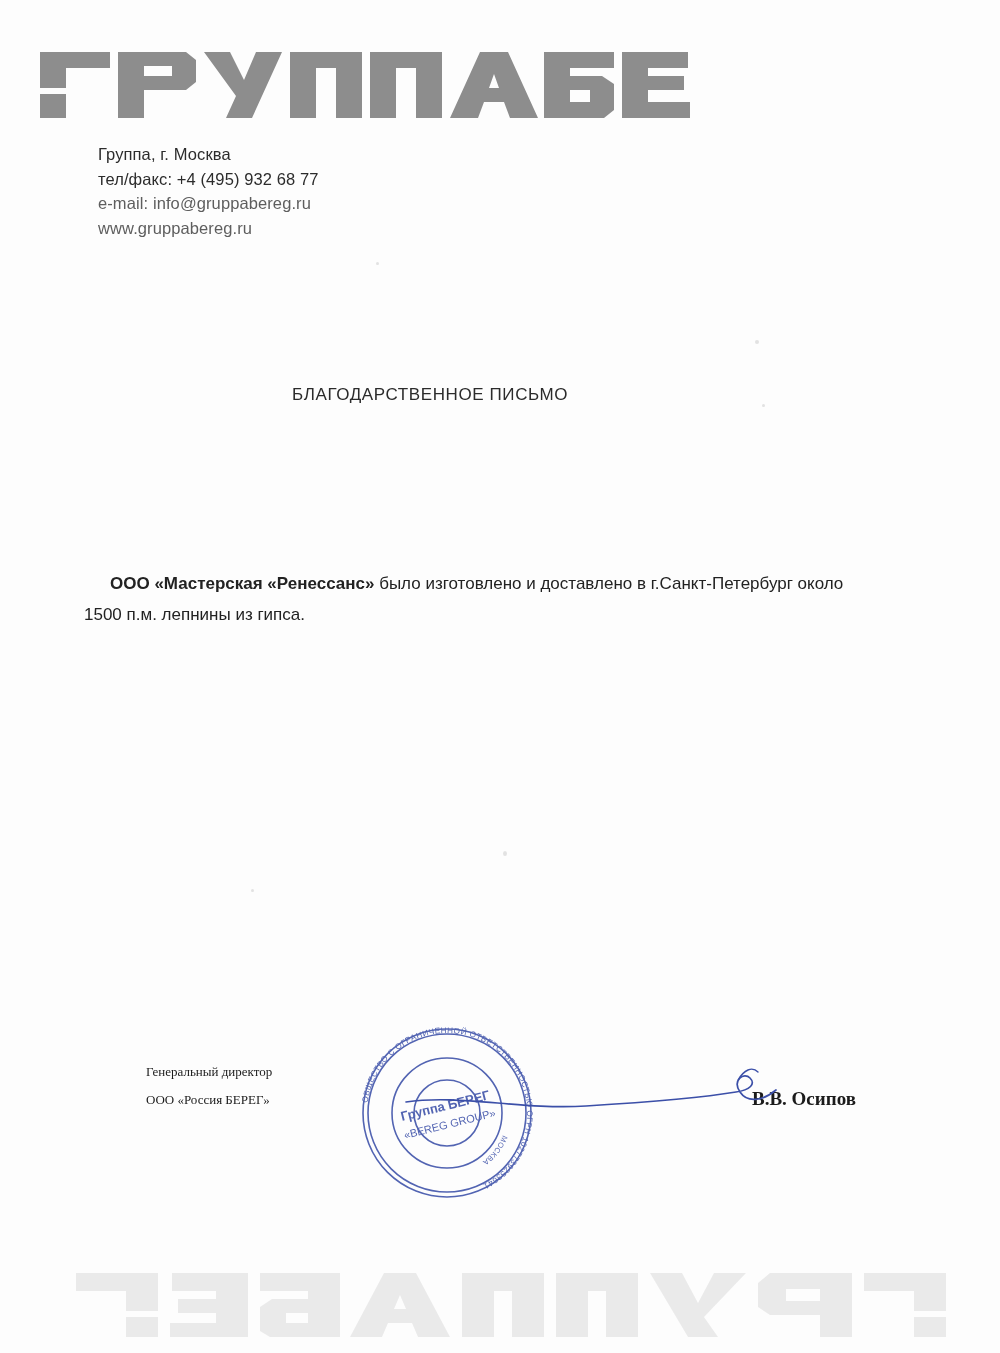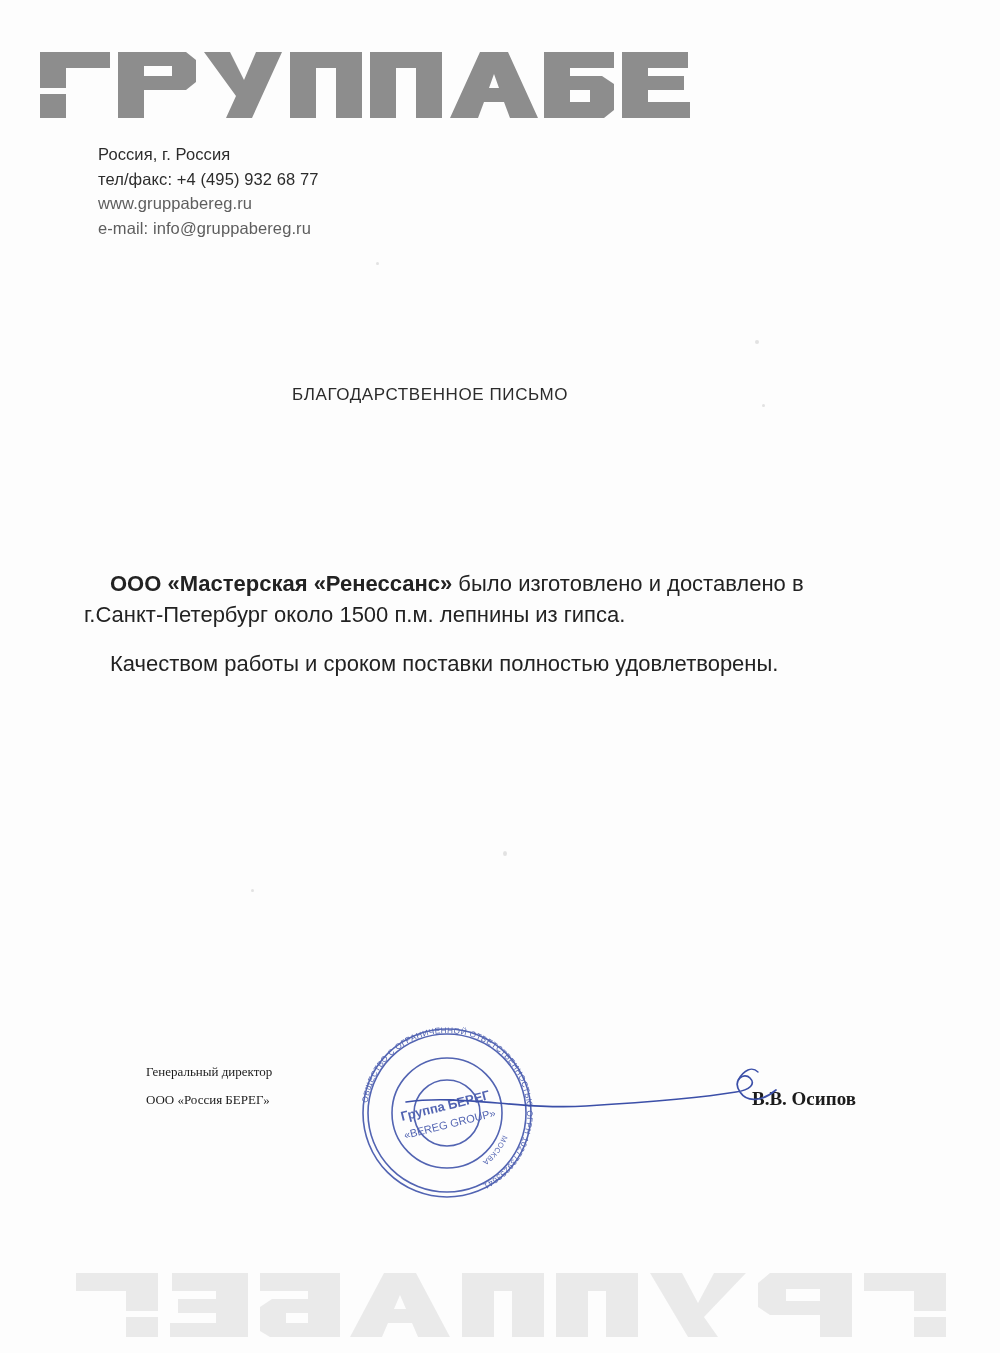--- a/index.html
+++ b/index.html
@@ -59,21 +59,21 @@
     padding-left: 40px;
     box-sizing: border-box;
   }
 
   
   .body-text {
     position: absolute;
     left: 84px;
     top: 568px;
     width: 790px;
-    font-size: 22px;
+    font-size: 17px;
     line-height: 31px;
     color: #222;
   }
   .body-text p {
     margin: 0 0 18px 0;
     text-indent: 26px;
   }
   .body-text strong { font-weight: bold; }
 
   
@@ -167,31 +167,30 @@
         <path d="M660 14 L660 80 L636 80 L636 14 Z" opacity="0"></path>
       </g>
 
       <g fill="#8d8d8d">
         <path d="M600 0 L600 0 Z"></path>
       </g>
     </svg>
   </div>
 
   <div class="contacts">
-    <div>Россия, г. Россия</div>
+    <div>Группа, г. Москва</div>
     <div>тел/факс: +4 (495) 932 68 77</div>
+    <div class="muted">e-mail: info@gruppabereg.ru</div>
     <div class="muted">www.gruppabereg.ru</div>
-    <div class="muted">e-mail: info@gruppabereg.ru</div>
   </div>
 
   <div class="doc-title">БЛАГОДАРСТВЕННОЕ ПИСЬМО</div>
 
   <div class="body-text">
     <p><strong>ООО «Мастерская «Ренессанс»</strong><span> было изготовлено и доставлено в г.Санкт-Петербург около 1500 п.м.  лепнины из гипса.</span></p>
-    <p>Качеством работы и сроком поставки полностью удовлетворены.</p>
   </div>
 
   <div class="sign-block">
     <div>Генеральный директор</div>
     <div>ООО «Россия БЕРЕГ»</div>
   </div>
   <div class="sign-name">В.В. Осипов</div>
 
   <div class="stamp">
     <svg viewBox="0 0 190 190" width="190" height="190">

